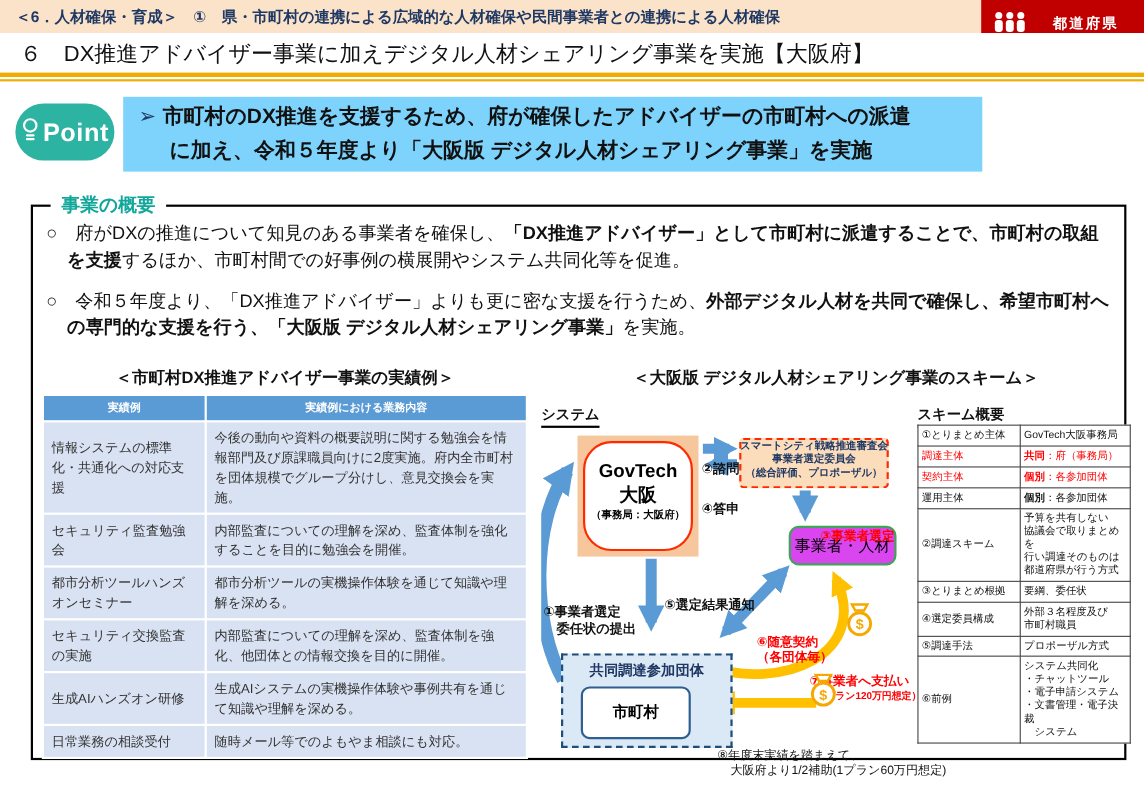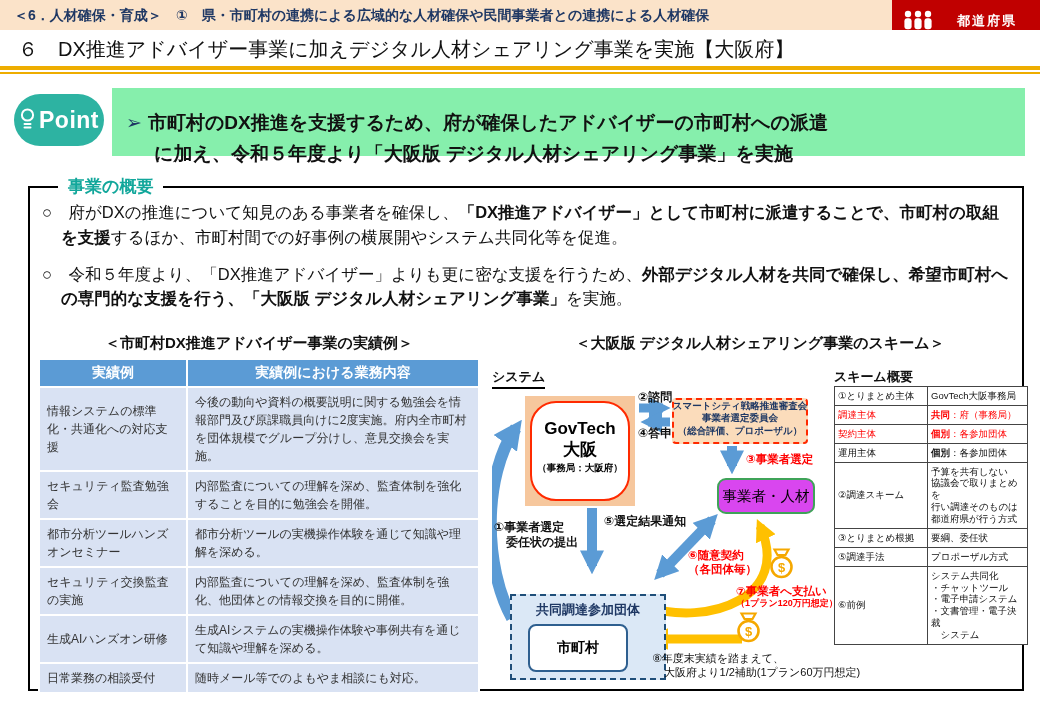--- a/index.html
+++ b/index.html
@@ -12,54 +12,54 @@
   .topbar{position:absolute;left:0;top:0;width:1040px;height:30px;background:#fbe3c9;}
   .topbar .cat{position:absolute;left:14px;top:0;line-height:30px;font-size:14px;font-weight:bold;color:#1f3864;white-space:nowrap;}
   .badge{position:absolute;right:0;top:0;width:148px;height:30px;background:#c00000;display:flex;align-items:flex-end;}
   .badge .picon{margin-left:10px;display:inline-flex;}
   .badge .blabel{flex:1;text-align:center;color:#fff;font-size:13px;font-weight:bold;letter-spacing:2px;}
   .pagetitle{position:absolute;left:18px;top:32px;width:1000px;height:34px;line-height:34px;font-size:20px;color:#111;white-space:nowrap;}
   .goldline{position:absolute;left:0;top:66px;width:1040px;height:2px;background:#fff;border-top:4px solid #eead00;border-bottom:2px solid #eead00;}
   
   .pointlogo{position:absolute;left:14px;top:94px;width:90px;height:52px;background:#2db3a2;border-radius:26px;display:flex;align-items:center;justify-content:center;gap:3px;}
   .pointlogo .ptxt{color:#fff;font-size:23px;font-weight:bold;letter-spacing:0.5px;}
-  .pointbox{position:absolute;left:112px;top:88px;width:913px;height:68px;background:#86efac;box-sizing:border-box;padding:20px 14px 0 14px;}
+  .pointbox{position:absolute;left:112px;top:88px;width:781px;height:68px;background:#7dd3fc;box-sizing:border-box;padding:4px 14px 0 14px;}
   .pointbox .pline{font-size:19px;font-weight:600;line-height:1.62;color:#111;white-space:nowrap;}
   .pointbox .arrowglyph{color:#1f3864;margin-right:6px;font-weight:bold;}
   .pointbox .indent2{padding-left:28px;}
   
   .bigbox{position:absolute;left:28px;top:186px;width:996px;height:505px;border:2px solid #000;background:#fff;box-sizing:border-box;}
-  .ovtitle{position:absolute;left:58px;top:175px;background:#fff;padding:0 10px;font-size:17px;font-weight:bold;color:#12a79b;z-index:5;}
+  .ovtitle{position:absolute;left:46px;top:175px;background:#fff;padding:0 10px;font-size:17px;font-weight:bold;color:#12a79b;z-index:5;}
   .bullets{position:absolute;left:12px;top:12px;width:972px;font-size:16.5px;line-height:1.5;color:#111;}
   .bullet{padding-left:1.15em;text-indent:-1.15em;margin:0 0 12px 0;}
   .bullet b{font-weight:bold;}
   
   .restitle{position:absolute;left:8px;top:146px;width:442px;text-align:center;font-size:15px;font-weight:bold;color:#111;}
   .restable{position:absolute;left:8px;top:170px;width:442px;border-collapse:separate;border-spacing:2px;background:#fff;table-layout:fixed;}
-  .restable th{background:#5b9bd5;color:#fff;font-size:14px;font-weight:bold;padding:4px 2px;text-align:center;}
+  .restable th{background:#5b9bd5;color:#fff;font-size:10px;font-weight:bold;padding:4px 2px;text-align:center;}
   .restable td{background:#d9e2f3;color:#333;font-size:12px;line-height:1.5;padding:5px 7px;vertical-align:middle;}
   .restable .c1{width:142px;}
   
   .scheme{position:absolute;left:462px;top:146px;width:536px;height:356px;}
   .schtitle{position:absolute;left:0;top:0;width:536px;text-align:center;font-size:15px;font-weight:bold;color:#111;}
   .sublabel{position:absolute;font-size:13px;font-weight:bold;color:#111;border-bottom:2px solid #000;padding-bottom:1px;}
   .flowsvg{position:absolute;left:0;top:0;z-index:1;}
   .node{position:absolute;box-sizing:border-box;z-index:2;}
   .govtech{left:33px;top:62px;width:110px;height:110px;background:#f6c79d;padding:5px;}
   .govtech .inner{width:100%;height:100%;background:#fff;border:2px solid #ff2a00;border-radius:26px;box-sizing:border-box;display:flex;flex-direction:column;align-items:center;justify-content:flex-start;padding-top:16px;}
   .govtech .gt1{font-size:17px;font-weight:bold;line-height:1.15;}
   .govtech .gt2{font-size:17px;font-weight:bold;line-height:1.25;}
   .govtech .gt3{font-size:9.5px;font-weight:bold;margin-top:2px;}
   .committee{left:180px;top:64px;width:136px;height:46px;background:#fbdcbb;border:2px dashed #ff2a00;border-radius:4px;display:flex;flex-direction:column;align-items:center;justify-content:flex-start;}
   .committee div{font-size:9.5px;font-weight:bold;color:#1f3864;line-height:1.3;white-space:nowrap;}
   .vendor{left:225px;top:144px;width:98px;height:36px;background:#d946ef;border:2px solid #3fa358;border-radius:9px;display:flex;align-items:center;justify-content:center;font-size:14.5px;font-weight:normal;color:#000;}
   .group{left:18px;top:246px;width:156px;height:86px;background:#dbe8f6;border:2.5px dashed #1f4e79;margin-top:14px;}
   .group .gtitle{text-align:center;font-size:13px;font-weight:bold;color:#1f3864;margin-top:5px;white-space:nowrap;}
   .muni{position:absolute;left:16px;top:28px;width:96px;height:44px;background:#fff;border:2px solid #2e5f8f;border-radius:8px;display:flex;align-items:center;justify-content:center;font-size:14px;font-weight:bold;}
-  .flabel{position:absolute;z-index:3;font-size:12px;font-weight:bold;color:#111;white-space:nowrap;line-height:1.25;}
+  .flabel{position:absolute;z-index:3;font-size:12px;font-weight:bold;color:#111;white-space:nowrap;line-height:1.25;margin-top:29px;}
   .flabel.red{color:#ff0000;}
   .flabel .small{font-size:9px;}
   .bag{position:absolute;z-index:4;}
   
   .sumtable{position:absolute;left:342px;top:52px;width:194px;border-collapse:collapse;table-layout:fixed;z-index:2;background:#fff;}
   .sumtable td{border:1px solid #444;font-size:9.5px;line-height:1.25;padding:3px 3px;vertical-align:middle;color:#111;white-space:pre-line;}
   .sumtable .lab{width:86px;}
   .sumtable .indent .lab{}
   .sumtable tr.redrow td{color:#ff0000;}
   .sumtable b{font-weight:bold;}
@@ -247,20 +247,25 @@
             <td><b></b><span>予算を共有しない
 協議会で取りまとめを
 行い調達そのものは
 都道府県が行う方式</span></td>
           </tr>
       <tr>
             <td class="lab">③とりまとめ根拠</td>
             <td><b></b><span>要綱、委任状</span></td>
           </tr>
       <tr>
+            <td class="lab">④選定委員構成</td>
+            <td><b></b><span>外部３名程度及び
+市町村職員</span></td>
+          </tr>
+      <tr>
             <td class="lab">⑤調達手法</td>
             <td><b></b><span>プロポーザル方式</span></td>
           </tr>
       <tr>
             <td class="lab">⑥前例</td>
             <td><b></b><span>システム共同化
 ・チャットツール
 ・電子申請システム
 ・文書管理・電子決裁
 　システム</span></td>

